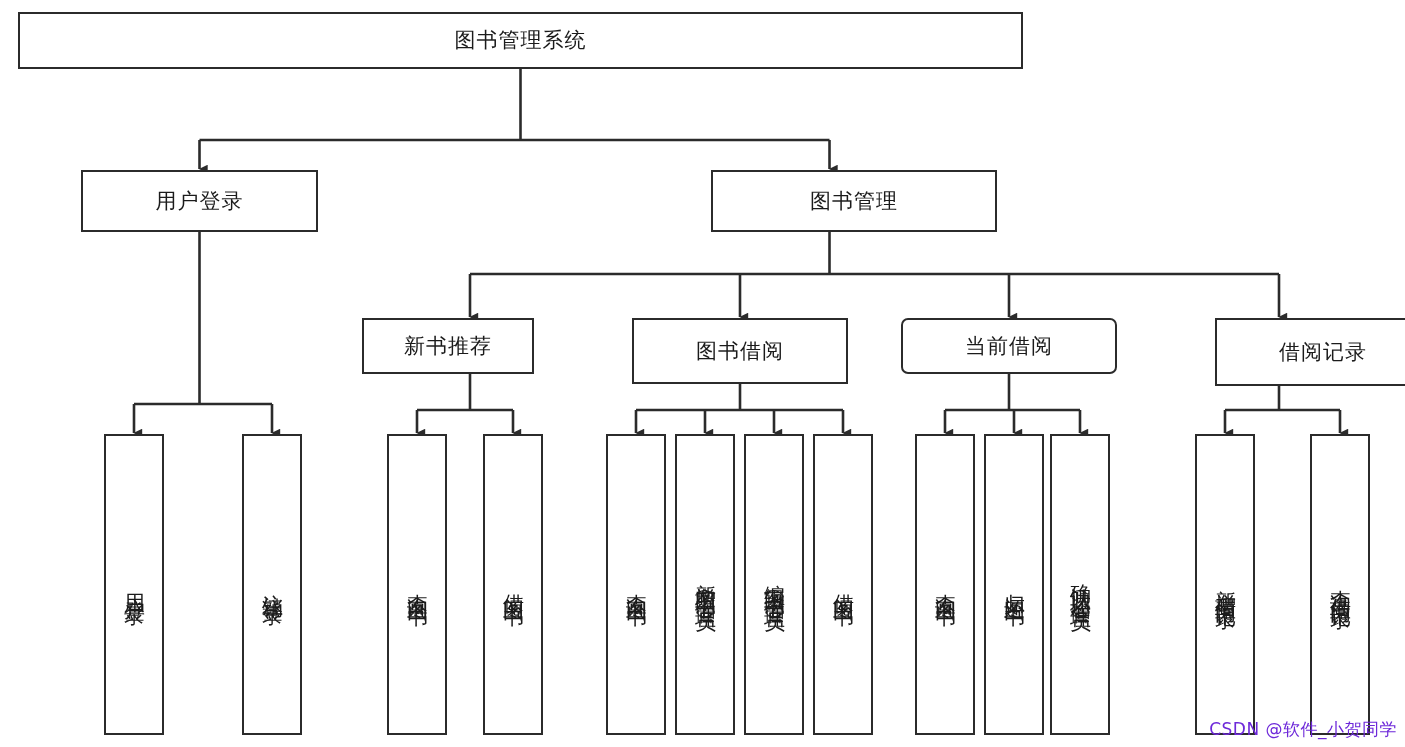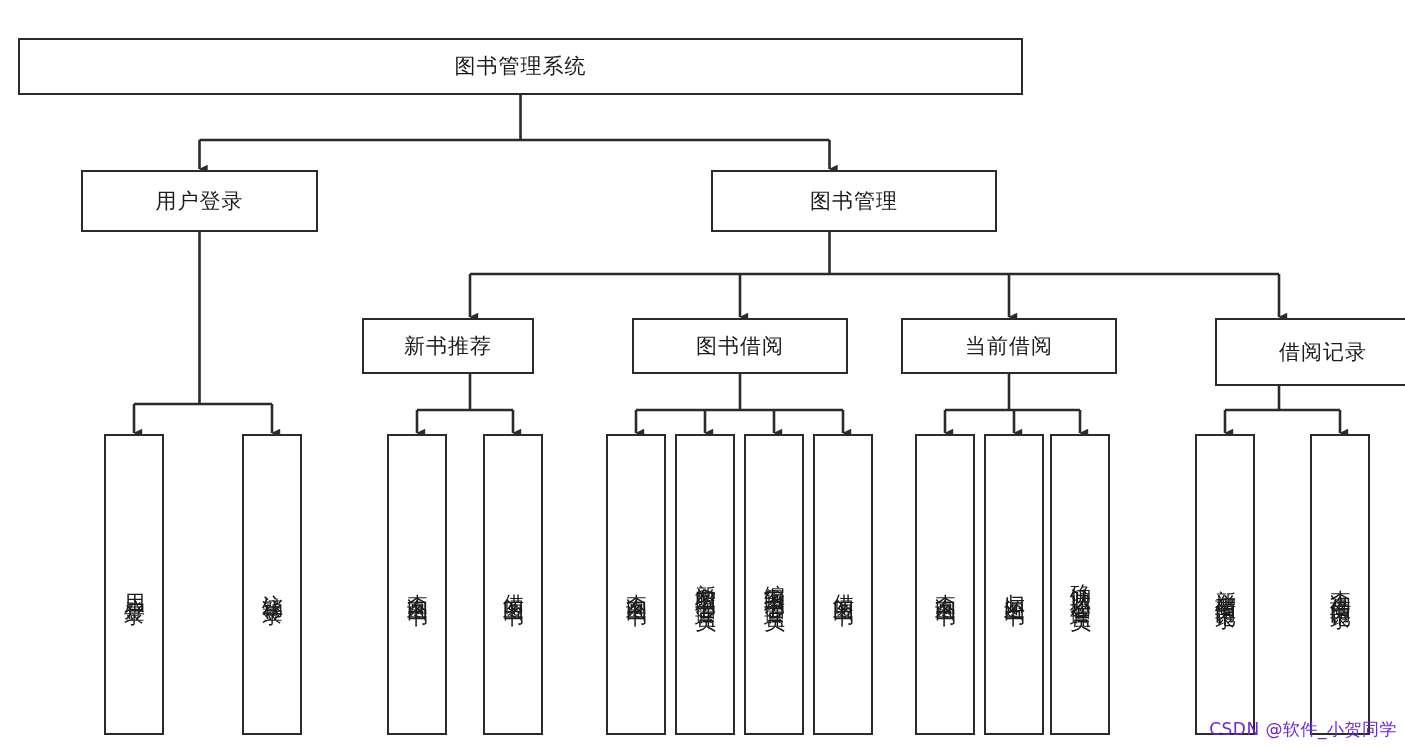--- a/index.html
+++ b/index.html
@@ -95,36 +95,36 @@
         <path d="M1014,410 L1014,433" marker-end="url(#arrowhead)"></path>
         <path d="M1080,410 L1080,433" marker-end="url(#arrowhead)"></path>
         <path d="M1279,374 L1279,410"></path>
         <path d="M1225,410 L1340,410"></path>
         <path d="M1225,410 L1225,433" marker-end="url(#arrowhead)"></path>
         <path d="M1340,410 L1340,433" marker-end="url(#arrowhead)"></path>
       </g>
   </svg>
 
   <div id="nodes-layer">
-      <div class="node-box" style="left: 18px; top: 12px; width: 1005px; height: 57px; margin-top: 26px;">
+      <div class="node-box" style="left: 18px; top: 12px; width: 1005px; height: 57px;">
         <span class="node-label">图书管理系统</span>
       </div>
       <div class="node-box" style="left: 81px; top: 170px; width: 237px; height: 62px;">
         <span class="node-label">用户登录</span>
       </div>
       <div class="node-box" style="left: 711px; top: 170px; width: 286px; height: 62px;">
         <span class="node-label">图书管理</span>
       </div>
       <div class="node-box" style="left: 362px; top: 318px; width: 172px; height: 56px;">
         <span class="node-label">新书推荐</span>
       </div>
-      <div class="node-box" style="left: 632px; top: 318px; width: 216px; height: 56px;">
+      <div class="node-box" style="left: 632px; top: 318px; width: 216px; height: 66px;">
         <span class="node-label">图书借阅</span>
       </div>
-      <div class="node-box" style="left: 901px; top: 318px; width: 216px; height: 56px;">
+      <div class="node-box" style="left: 901px; top: 318px; width: 216px; height: 56px; border-radius: 7px;">
         <span class="node-label">当前借阅</span>
       </div>
       <div class="node-box" style="left: 1171px; top: 318px; width: 216px; height: 68px; margin-left: 44px;">
         <span class="node-label">借阅记录</span>
       </div>
       <div class="node-box leaf-box" style="left: 104px; top: 434px; width: 60px; height: 301px;">
         <span class="node-label">用户登录</span>
       </div>
       <div class="node-box leaf-box" style="left: 242px; top: 434px; width: 60px; height: 301px;">
         <span class="node-label">注销登录</span>

